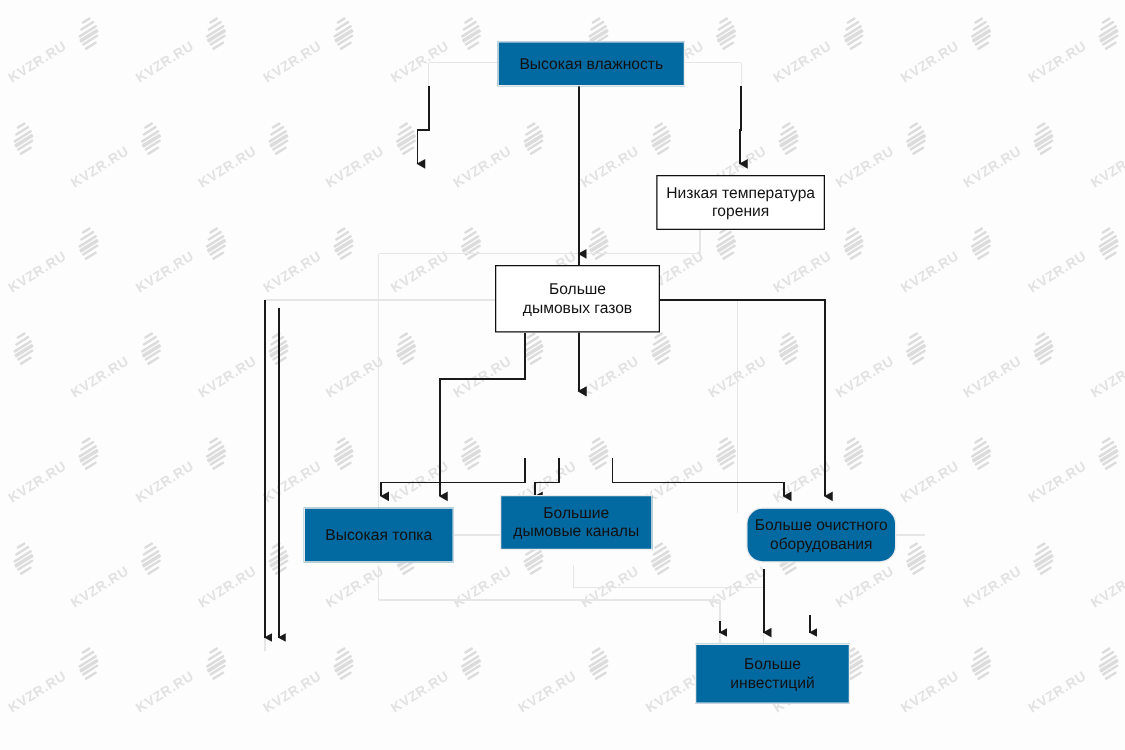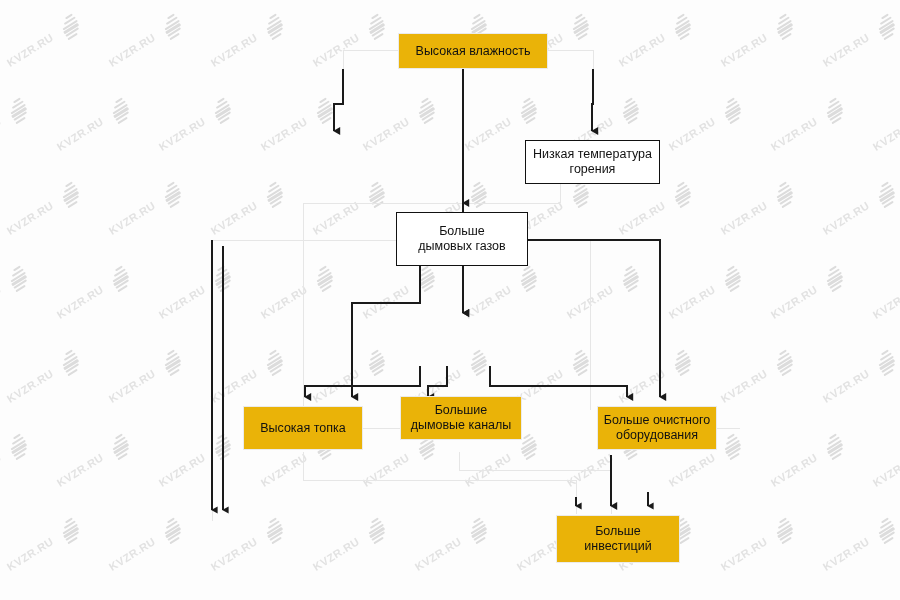--- a/index.html
+++ b/index.html
@@ -77,21 +77,21 @@
     line-height: 15px;
     font-weight: 400;
     padding: 2px 4px;
   }
   .node.strong {
     border: 1.6px solid #111111;
     background: #ffffff;
   }
   .node.faint {
     border: 1px solid #ebebeb;
-    background: #eab308;
+    background: #0369a1;
   }
   .node .label {
     white-space: pre-line;
   }
 </style>
 </head>
 <body>
 
 <div id="canvas">
 
@@ -744,21 +744,21 @@
       <span class="label">Больше
 дымовых газов</span>
     </div>
     <div class="node faint" style="left: 243px; top: 406px; width: 120px; height: 44px;">
       <span class="label">Высокая топка</span>
     </div>
     <div class="node faint" style="left: 400px; top: 396px; width: 122px; height: 44px;">
       <span class="label">Большие
 дымовые каналы</span>
     </div>
-    <div class="node faint" style="left: 597px; top: 406px; width: 120px; height: 44px;">
+    <div class="node faint" style="left: 597px; top: 406px; width: 120px; height: 44px; border-radius: 13px;">
       <span class="label">Больше очистного
 оборудования</span>
     </div>
     <div class="node faint" style="left: 556px; top: 515px; width: 124px; height: 48px;">
       <span class="label">Больше
 инвестиций</span>
     </div>
   </div>
 
 </body></html>

